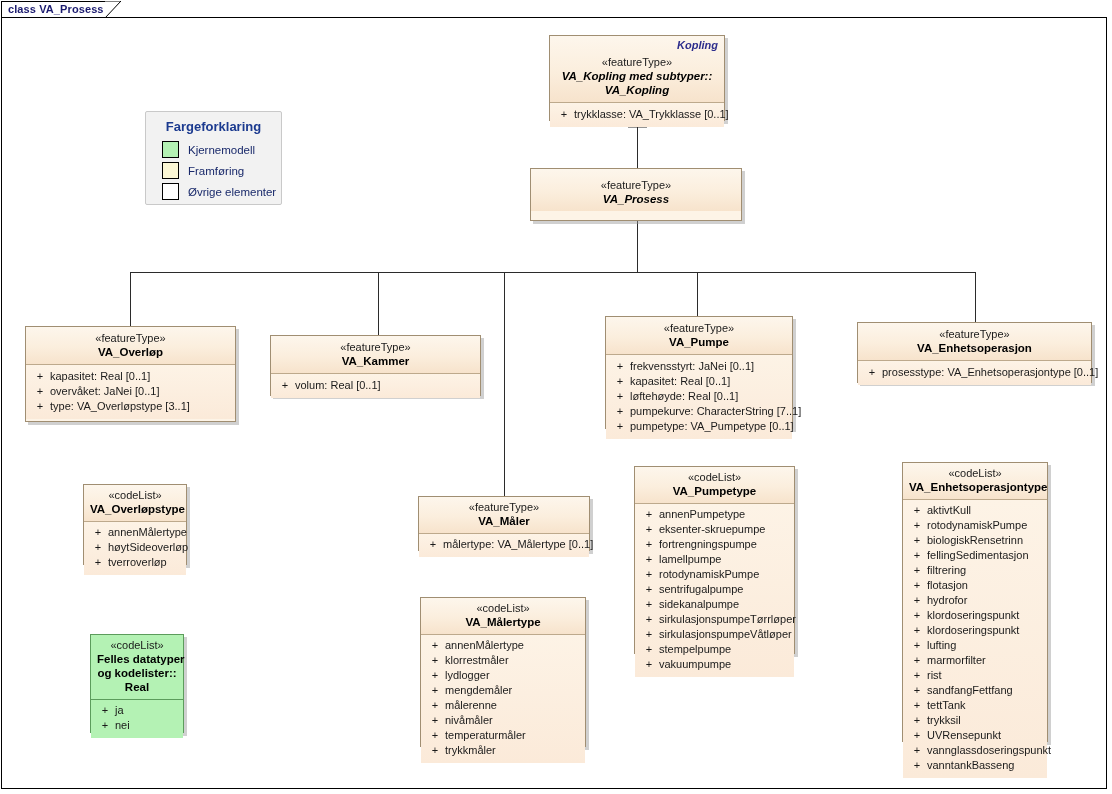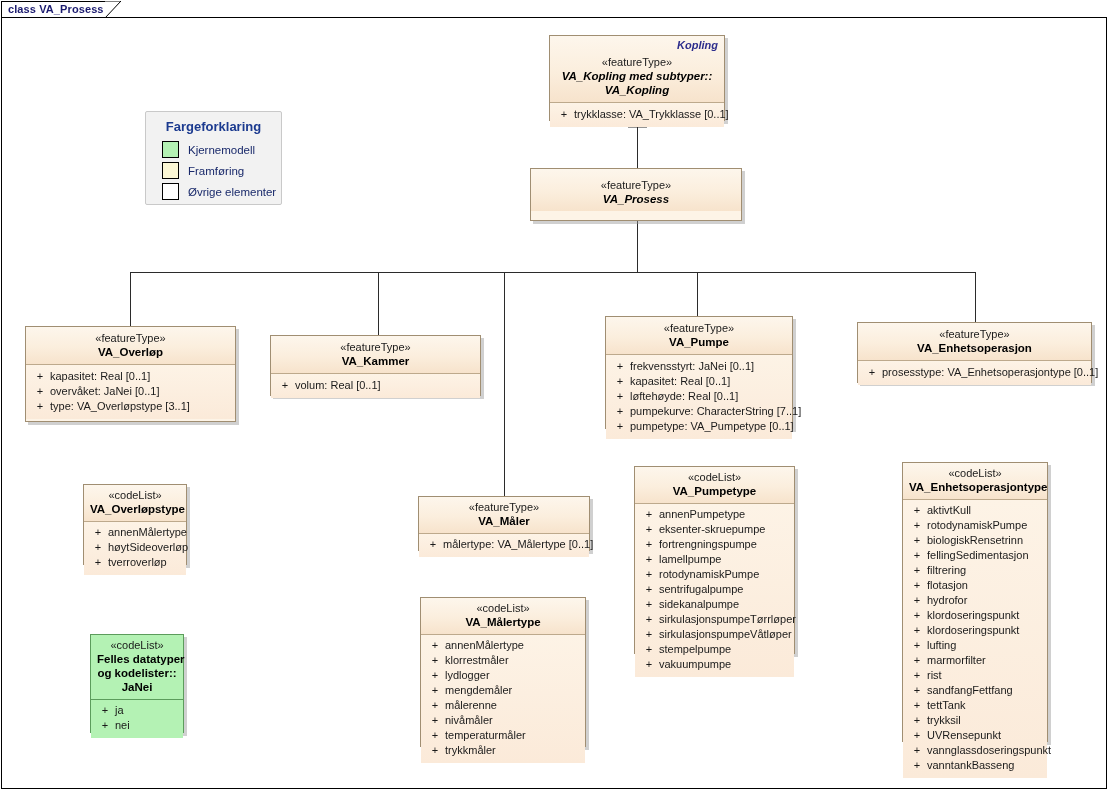--- a/index.html
+++ b/index.html
@@ -348,21 +348,21 @@
         <span class="txt">tverroverløp</span>
       </div>
     </div>
   </div>
 
   <div class="uml green has-attrs" style="left:90px; top:634px; width:94px; height:99px;">
     <div class="hdr" style="padding-top:3px;">
       <div class="stereo">«codeList»</div>
       <div class="cname">Felles datatyper</div>
       <div class="cname">og kodelister::</div>
-      <div class="cname">JaNei</div>
+      <div class="cname">Real</div>
     </div>
     <div class="attrs" style="padding-top:3px;">
       <div class="attr">
         <span class="vis">+</span>
         <span class="txt">ja</span>
       </div>
       <div class="attr">
         <span class="vis">+</span>
         <span class="txt">nei</span>
       </div>

